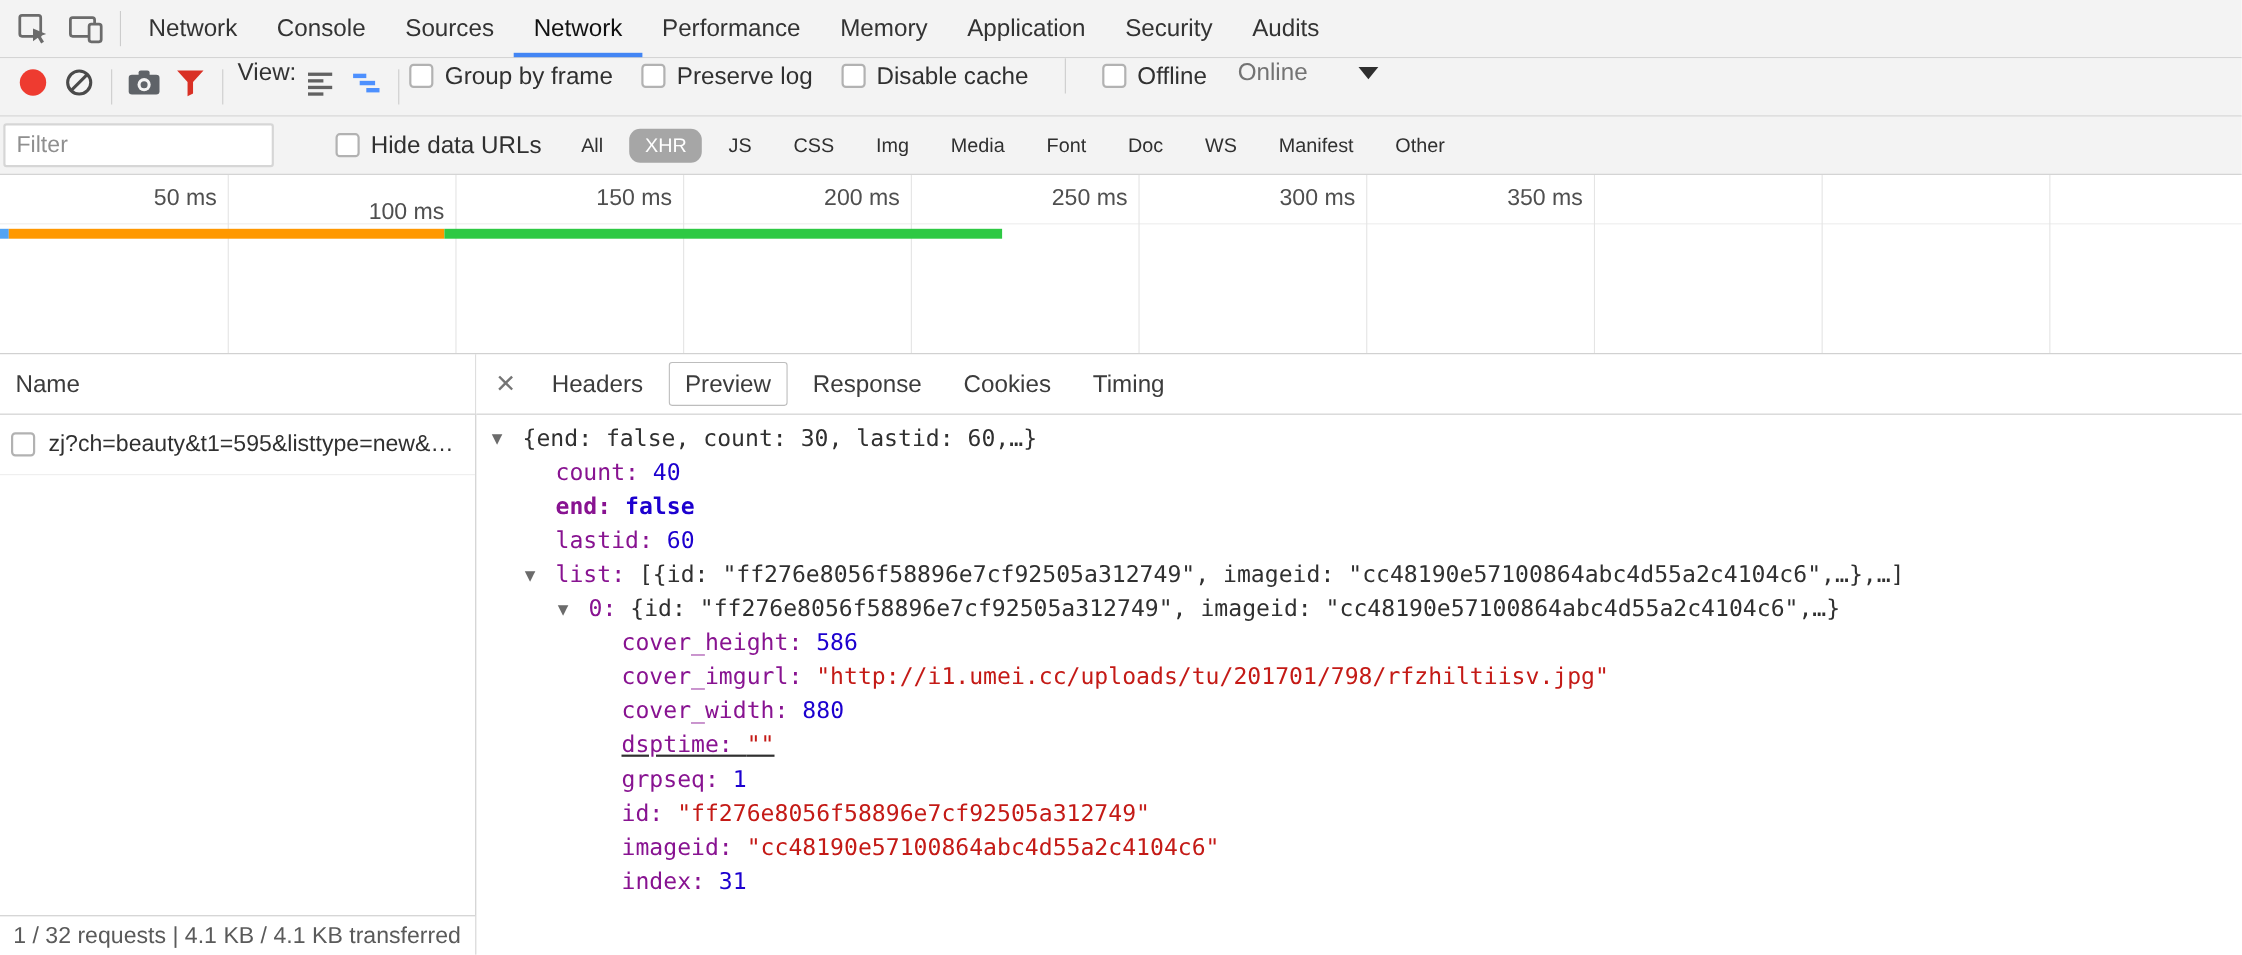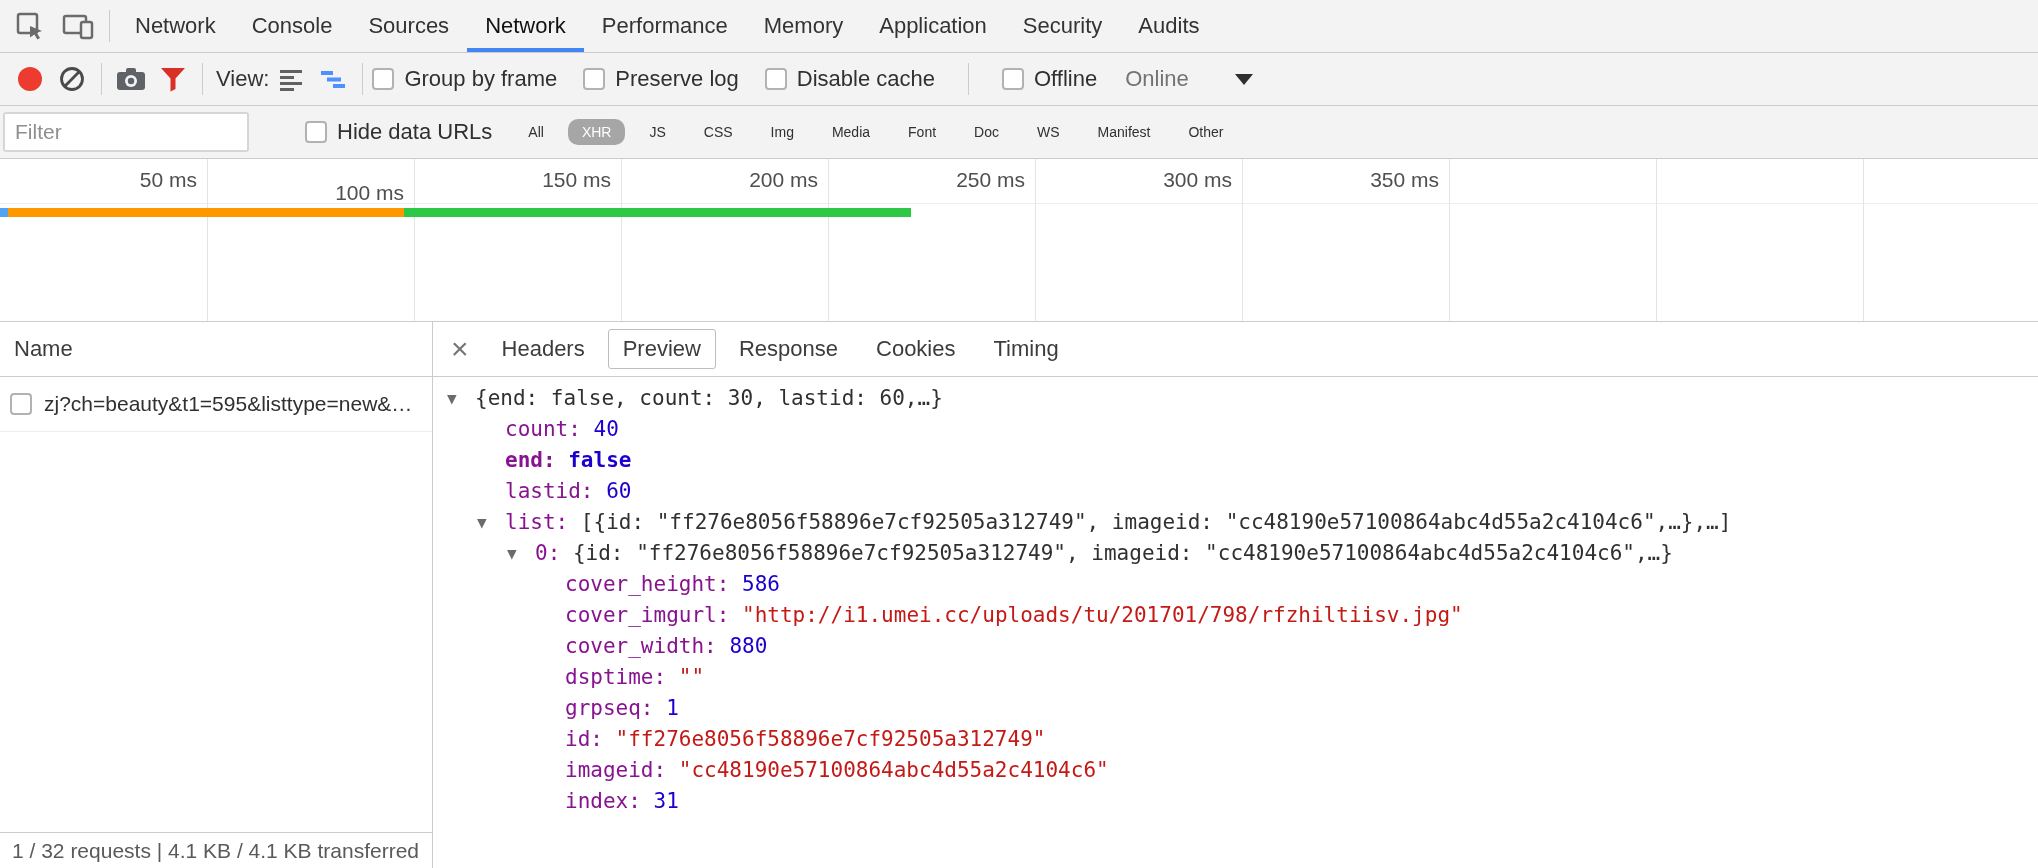--- a/index.html
+++ b/index.html
@@ -11,36 +11,36 @@
   
   .tabbar{height:53px;flex:0 0 53px;background:#f3f3f3;border-bottom:1px solid #ccc;display:flex;align-items:stretch;padding-left:6px}
   .icon-btn{width:48px;display:flex;align-items:center;justify-content:center;flex:0 0 48px}
   .vsep{width:1px;flex:0 0 1px;height:32px;background:#ccc;margin:0 7px;align-self:center}
   .tab-strip{display:flex;align-items:stretch}
   .tab{position:relative;display:flex;align-items:center;padding:0 18px;font-size:22px;color:#333}
   .tab.selected{color:#111}
   .tab.selected::after{content:"";position:absolute;left:0;right:0;bottom:0;height:4px;background:var(--accent-blue)}
 
   
-  .toolbar{height:53px;flex:0 0 53px;background:#f3f3f3;border-bottom:1px solid #ccc;display:flex;align-items:center;gap:2px;padding:0 10px}
+  .toolbar{height:53px;flex:0 0 53px;background:#f3f3f3;border-bottom:1px solid #ccc;display:flex;align-items:flex-start;gap:2px;padding:0 10px}
   .tool-btn{background:none;border:none;width:40px;height:44px;display:flex;align-items:center;justify-content:center;padding:0}
   .record-dot{width:24px;height:24px;border-radius:50%;background:var(--record-red)}
   .view-label{font-size:22px;color:#333;margin-left:4px}
   .cb-group{display:flex;align-items:center;gap:26px}
   .cb-wrap{display:flex;align-items:center;gap:10px;font-size:22px;color:#303030}
   input[type="checkbox"]{appearance:none;-webkit-appearance:none;width:22px;height:22px;border:2px solid #b2b2b2;border-radius:4px;background:#fff;margin:0;flex:0 0 22px}
   .throttle{display:flex;align-items:center;margin-left:26px;font-size:22px;color:#737373}
   .dd-arrow{width:0;height:0;border-left:9px solid transparent;border-right:9px solid transparent;border-top:11px solid #2e2e2e;margin-left:46px}
 
   
   .filterbar{height:53px;flex:0 0 53px;background:#f3f3f3;border-bottom:1px solid #ccc;display:flex;align-items:center;padding:0 3px}
   .filter-input{width:246px;height:40px;border:2px solid #d6d6d6;border-radius:3px;background:#fff;font-family:inherit;font-size:21px;color:#333;padding:0 10px;margin-right:56px;flex:0 0 246px}
   .filter-input::placeholder{color:#8f8f8f}
   .pill-strip{display:flex;align-items:center;gap:10px;margin-left:22px}
-  .pill{font-size:14px;color:#303030;padding:5px 14px;border-radius:10px;white-space:nowrap}
+  .pill{font-size:18px;color:#303030;padding:5px 14px;border-radius:10px;white-space:nowrap}
   .pill.selected{background:var(--pill-bg);color:#fff}
 
   
   .overview{position:relative;height:163px;flex:0 0 163px;background:#fff;border-bottom:1px solid #ccc;overflow:hidden}
   .ruler-line{position:absolute;top:44px;left:0;right:0;height:1px;background:#ededed}
   .gridline{position:absolute;top:0;bottom:0;width:1px;background:#e4e4e4}
   .time-label{position:absolute;top:9px;width:150px;text-align:right;font-size:21px;color:#4f4f4f}
   .ov-bar{position:absolute;top:49px;height:9px}
 
   
@@ -256,21 +256,21 @@
       <div class="preview">
           <div class="tree-row" style="padding-left: 12px;"><span class="arrow">▼</span><span class="seg-plain">{end: false, count: 30, lastid: 60,…}</span></div>
           <div class="tree-row" style="padding-left: 42px;"><span class="arrow"></span><span class="seg-key">count: </span><span class="seg-number">40</span></div>
           <div class="tree-row" style="padding-left: 42px; font-weight: bold;"><span class="arrow"></span><span class="seg-key">end: </span><span class="seg-number">false</span></div>
           <div class="tree-row" style="padding-left: 42px;"><span class="arrow"></span><span class="seg-key">lastid: </span><span class="seg-number">60</span></div>
           <div class="tree-row" style="padding-left: 42px;"><span class="arrow">▼</span><span class="seg-key">list: </span><span class="seg-plain">[{id: "ff276e8056f58896e7cf92505a312749", imageid: "cc48190e57100864abc4d55a2c4104c6",…},…]</span></div>
           <div class="tree-row" style="padding-left: 72px;"><span class="arrow">▼</span><span class="seg-key">0: </span><span class="seg-plain">{id: "ff276e8056f58896e7cf92505a312749", imageid: "cc48190e57100864abc4d55a2c4104c6",…}</span></div>
           <div class="tree-row" style="padding-left: 102px;"><span class="arrow"></span><span class="seg-key">cover_height: </span><span class="seg-number">586</span></div>
           <div class="tree-row" style="padding-left: 102px;"><span class="arrow"></span><span class="seg-key">cover_imgurl: </span><span class="seg-string">"http://i1.umei.cc/uploads/tu/201701/798/rfzhiltiisv.jpg"</span></div>
           <div class="tree-row" style="padding-left: 102px;"><span class="arrow"></span><span class="seg-key">cover_width: </span><span class="seg-number">880</span></div>
-          <div class="tree-row" style="padding-left: 102px;"><span class="arrow"></span><span class="seg-key">dsptime: </span><span class="seg-string">""</span></div>
+          <div class="tree-row" style="padding-left: 102px; text-decoration: underline;"><span class="arrow"></span><span class="seg-key">dsptime: </span><span class="seg-string">""</span></div>
           <div class="tree-row" style="padding-left: 102px;"><span class="arrow"></span><span class="seg-key">grpseq: </span><span class="seg-number">1</span></div>
           <div class="tree-row" style="padding-left: 102px;"><span class="arrow"></span><span class="seg-key">id: </span><span class="seg-string">"ff276e8056f58896e7cf92505a312749"</span></div>
           <div class="tree-row" style="padding-left: 102px;"><span class="arrow"></span><span class="seg-key">imageid: </span><span class="seg-string">"cc48190e57100864abc4d55a2c4104c6"</span></div>
           <div class="tree-row" style="padding-left: 102px;"><span class="arrow"></span><span class="seg-key">index: </span><span class="seg-number">31</span></div>
         </div>
     </div>
   </div>
 
 </div>
 

